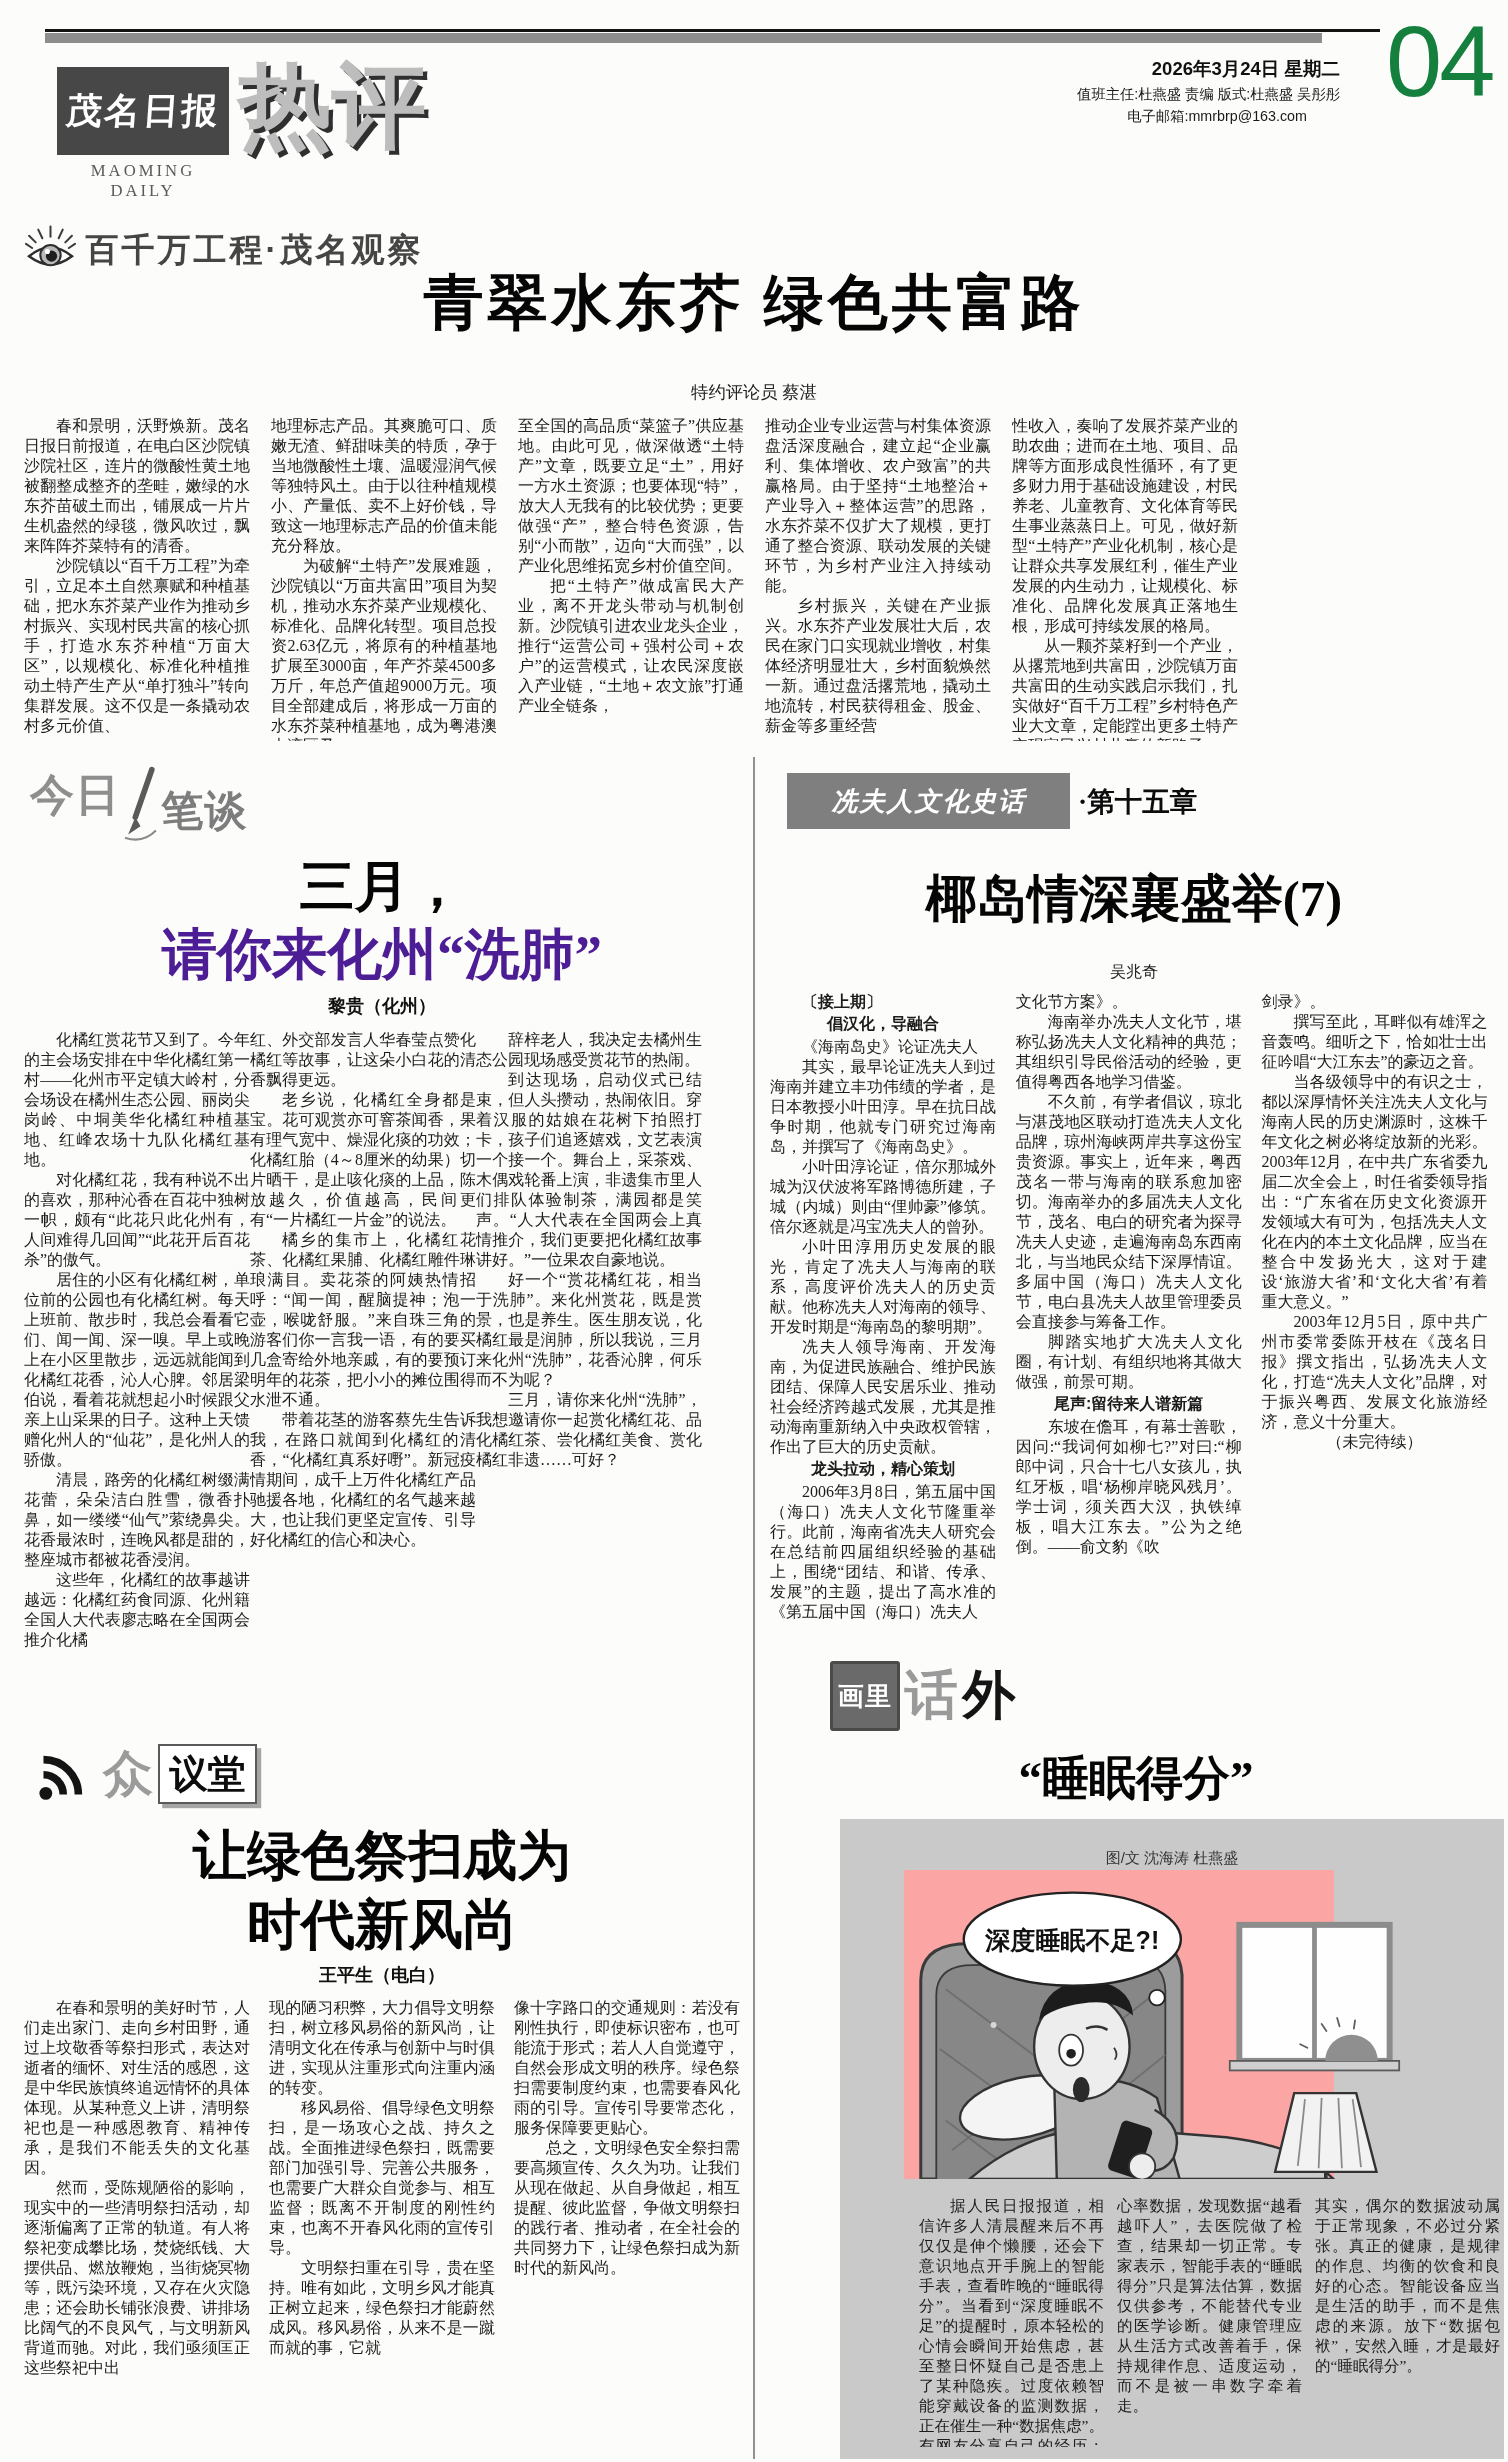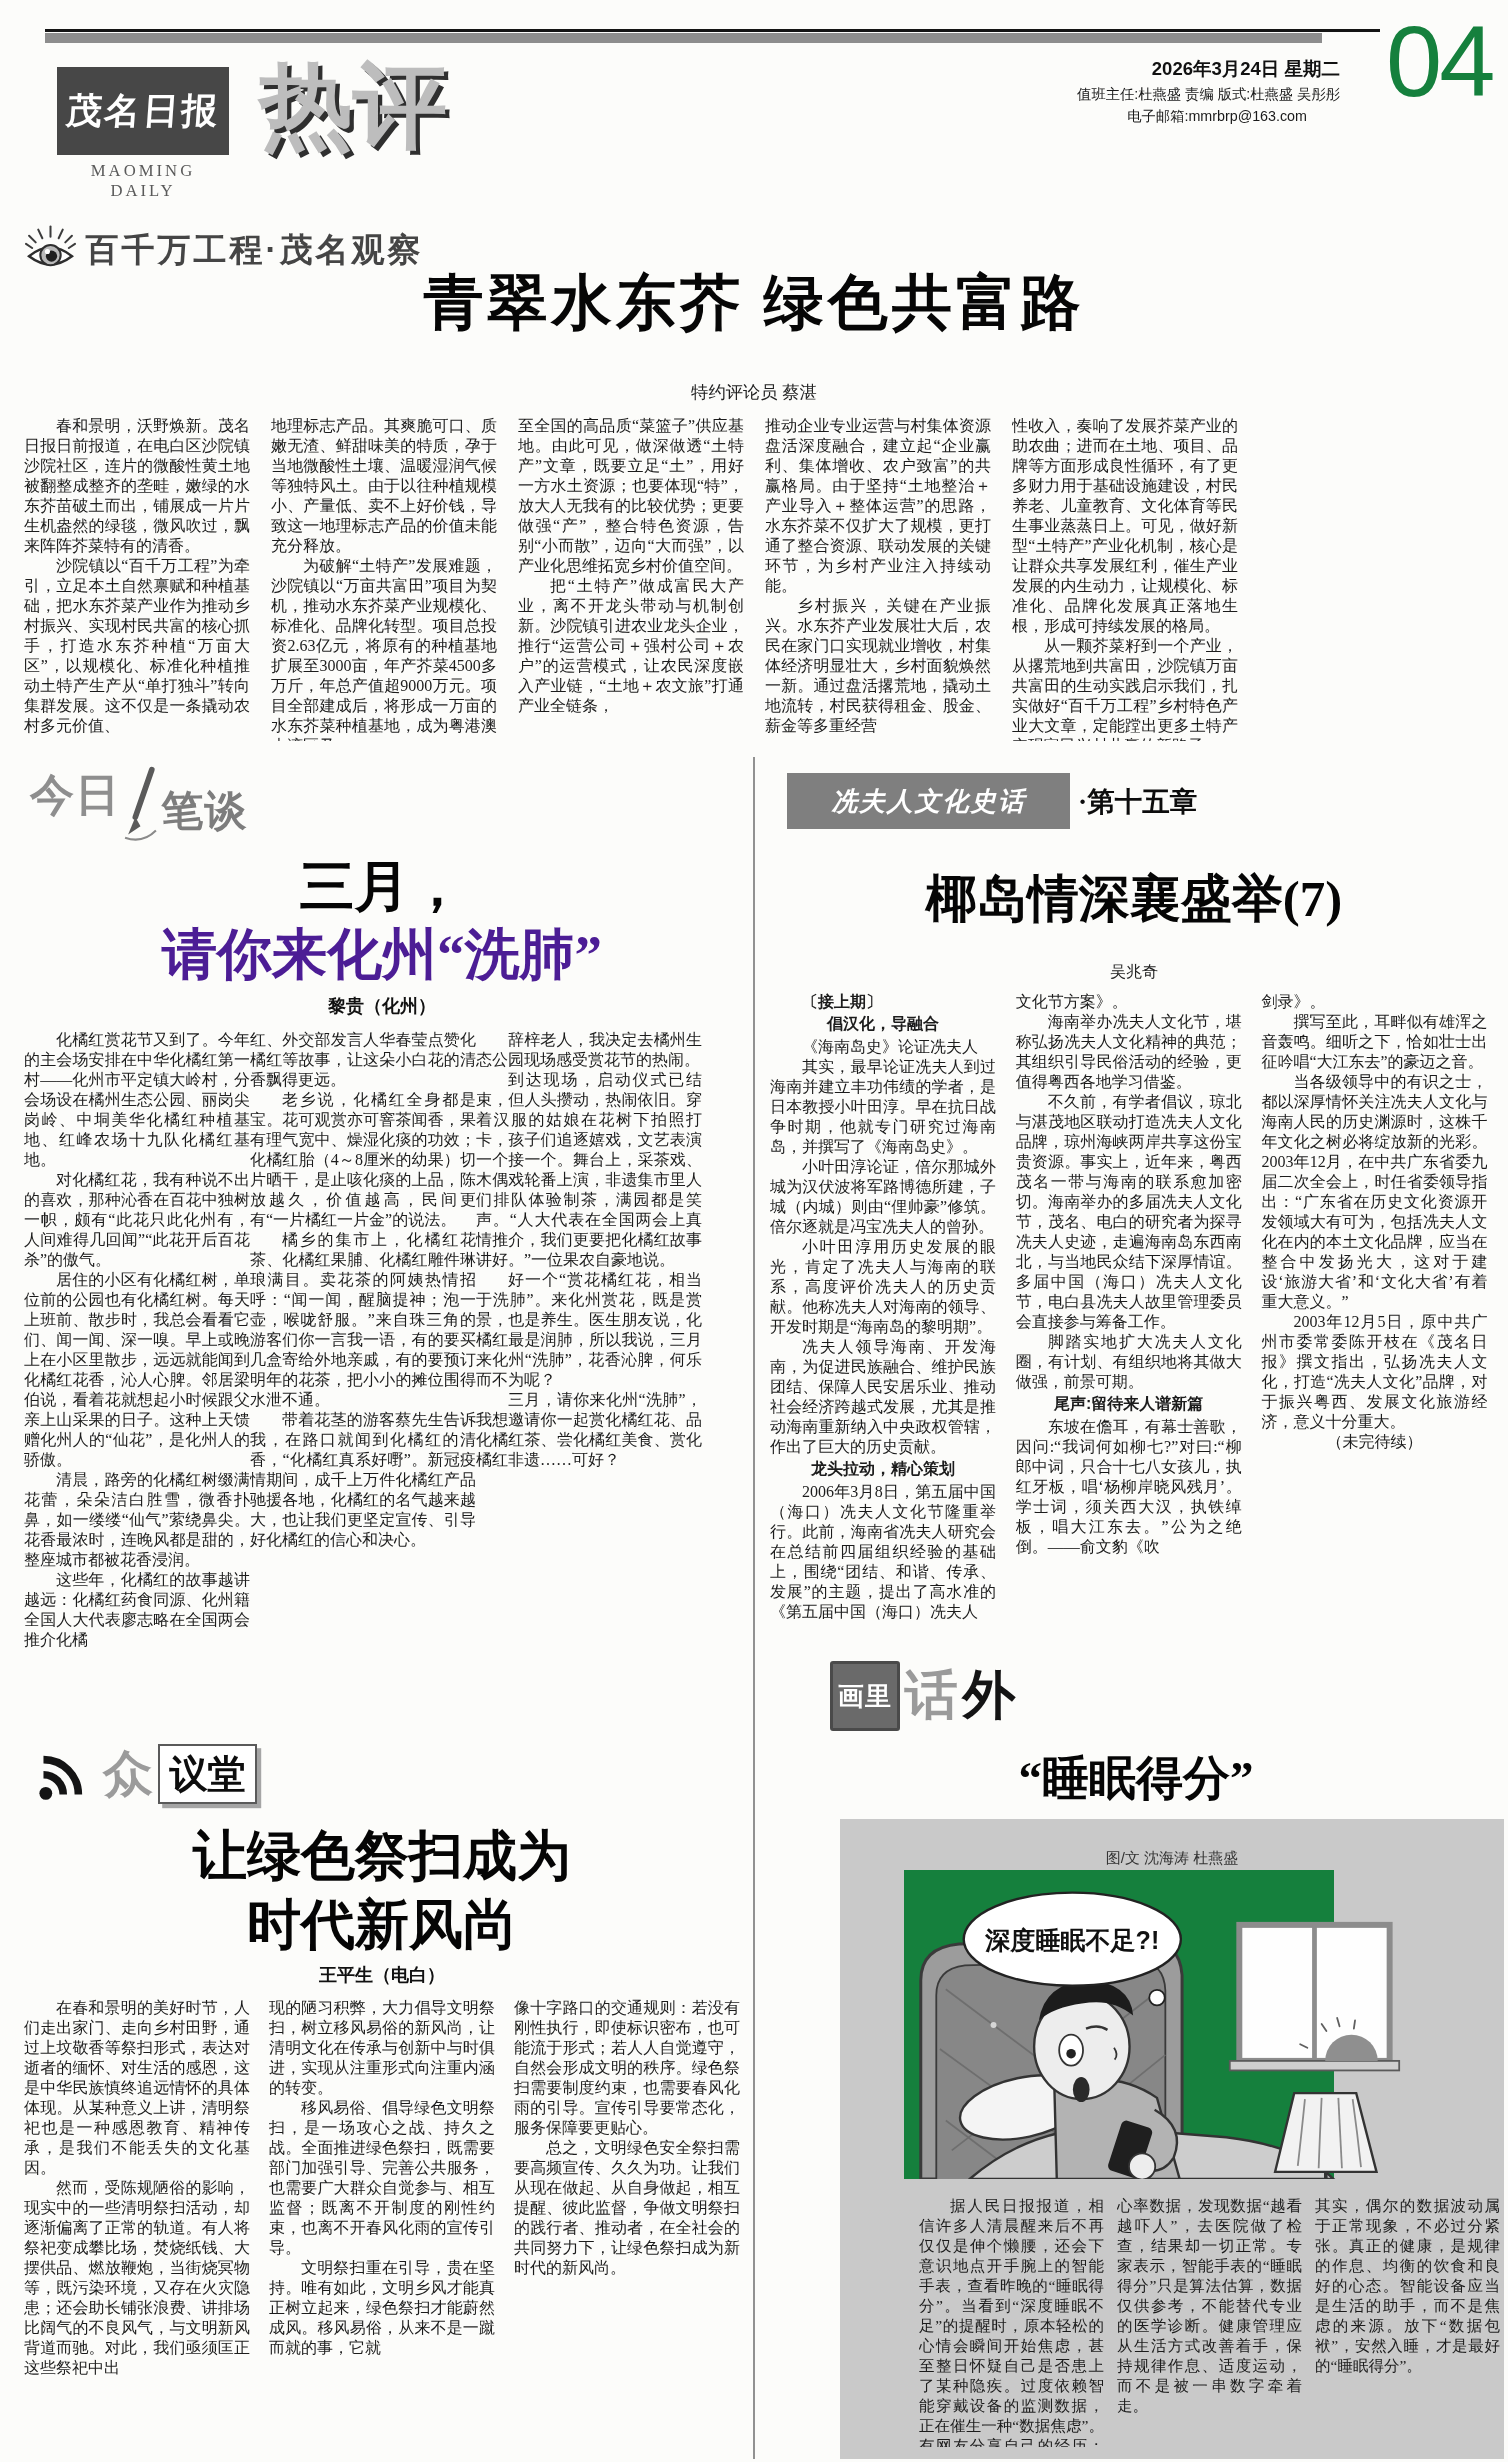--- a/index.html
+++ b/index.html
@@ -11,21 +11,21 @@
   
   .rule-black{left:45px;top:29px;width:1335px;height:3px;background:#141414;}
   .rule-gray{left:45px;top:33px;width:1277px;height:9.5px;background:#8d8d8d;}
   .logo-box{left:57px;top:67px;width:172px;height:88px;background:#474747;
             display:flex;align-items:center;justify-content:center;}
   .logo-box span{color:#fff;font-size:36px;font-weight:bold;letter-spacing:2.4px;transform:skewX(-4deg);}
   .logo-en{left:57px;top:161px;width:172px;text-align:center;font-size:16.7px;
            letter-spacing:3px;color:#5a5a5a;}
   .repin{left:238px;top:57px;font-size:94px;line-height:1.05;font-weight:900;
          color:#bdbdbd;text-shadow:4.2px 4.2px 0 #2f2f2f;
-         font-family:"Liberation Serif","DejaVu Serif",serif;margin-left:21px;}
+         font-family:"Liberation Serif","DejaVu Serif",serif;}
   .dateline{left:836px;top:56px;width:504px;text-align:right;
             font-family:"Liberation Sans","DejaVu Sans",sans-serif;}
   .dateline .date{font-size:18.5px;font-weight:bold;color:#111;}
   .dateline .staff{font-size:14.3px;color:#1a1a1a;margin-top:4.2px;}
   .dateline .email{font-size:14.3px;color:#1a1a1a;margin-top:3px;padding-right:33px;}
   .pagenum{left:1386px;top:10.7px;font-size:101px;line-height:1;color:#15803d;
            font-family:"Liberation Sans","DejaVu Sans",sans-serif;font-weight:500;letter-spacing:-3px;}
 
   
   .observe-badge{left:25px;top:177px;display:flex;align-items:center;gap:9.5px;margin-top:48px;}
@@ -90,21 +90,21 @@
   .huali-logo{left:830px;top:1660px;display:flex;align-items:center;gap:4.8px;}
   .huali-logo .seal{display:flex;align-items:center;justify-content:center;width:64px;height:64px;
       background:#6a6a6a;border:3px solid #4a4a4a;border-radius:3px;color:#fff;
       font-size:26px;font-weight:bold;letter-spacing:1.2px;}
   .huali-logo .hl-a{font-size:53px;font-weight:900;color:#9a9a9a;}
   .huali-logo .hl-b{font-size:53px;font-weight:900;color:#141414;}
   .huali-h{left:764px;top:1747px;width:744px;text-align:center;font-size:47px;font-weight:900;color:#050505;}
   .huali-panel{left:840px;top:1819px;width:664px;height:640px;background:#c9c9c9;}
   .huali-credit{padding-top:30px;text-align:center;font-size:15px;color:#333;
       font-family:"Liberation Sans","DejaVu Sans",sans-serif;}
-  .cartoon{position:absolute;left:64px;top:51px;width:430px;height:309px;background:#15803d;}
+  .cartoon{position:absolute;left:64px;top:51px;width:430px;height:309px;background:#fca5a5;}
   .huali-cols{position:absolute;left:79px;top:377px;gap:13px;}
   .huali-cols .col{flex:0 0 185px;height:251px;font-size:15.5px;line-height:20px;}
 </style>
 </head>
 <body>
 
 <div class="page">
 
   <div class="abs rule-black"></div>
   <div class="abs rule-gray"></div>

